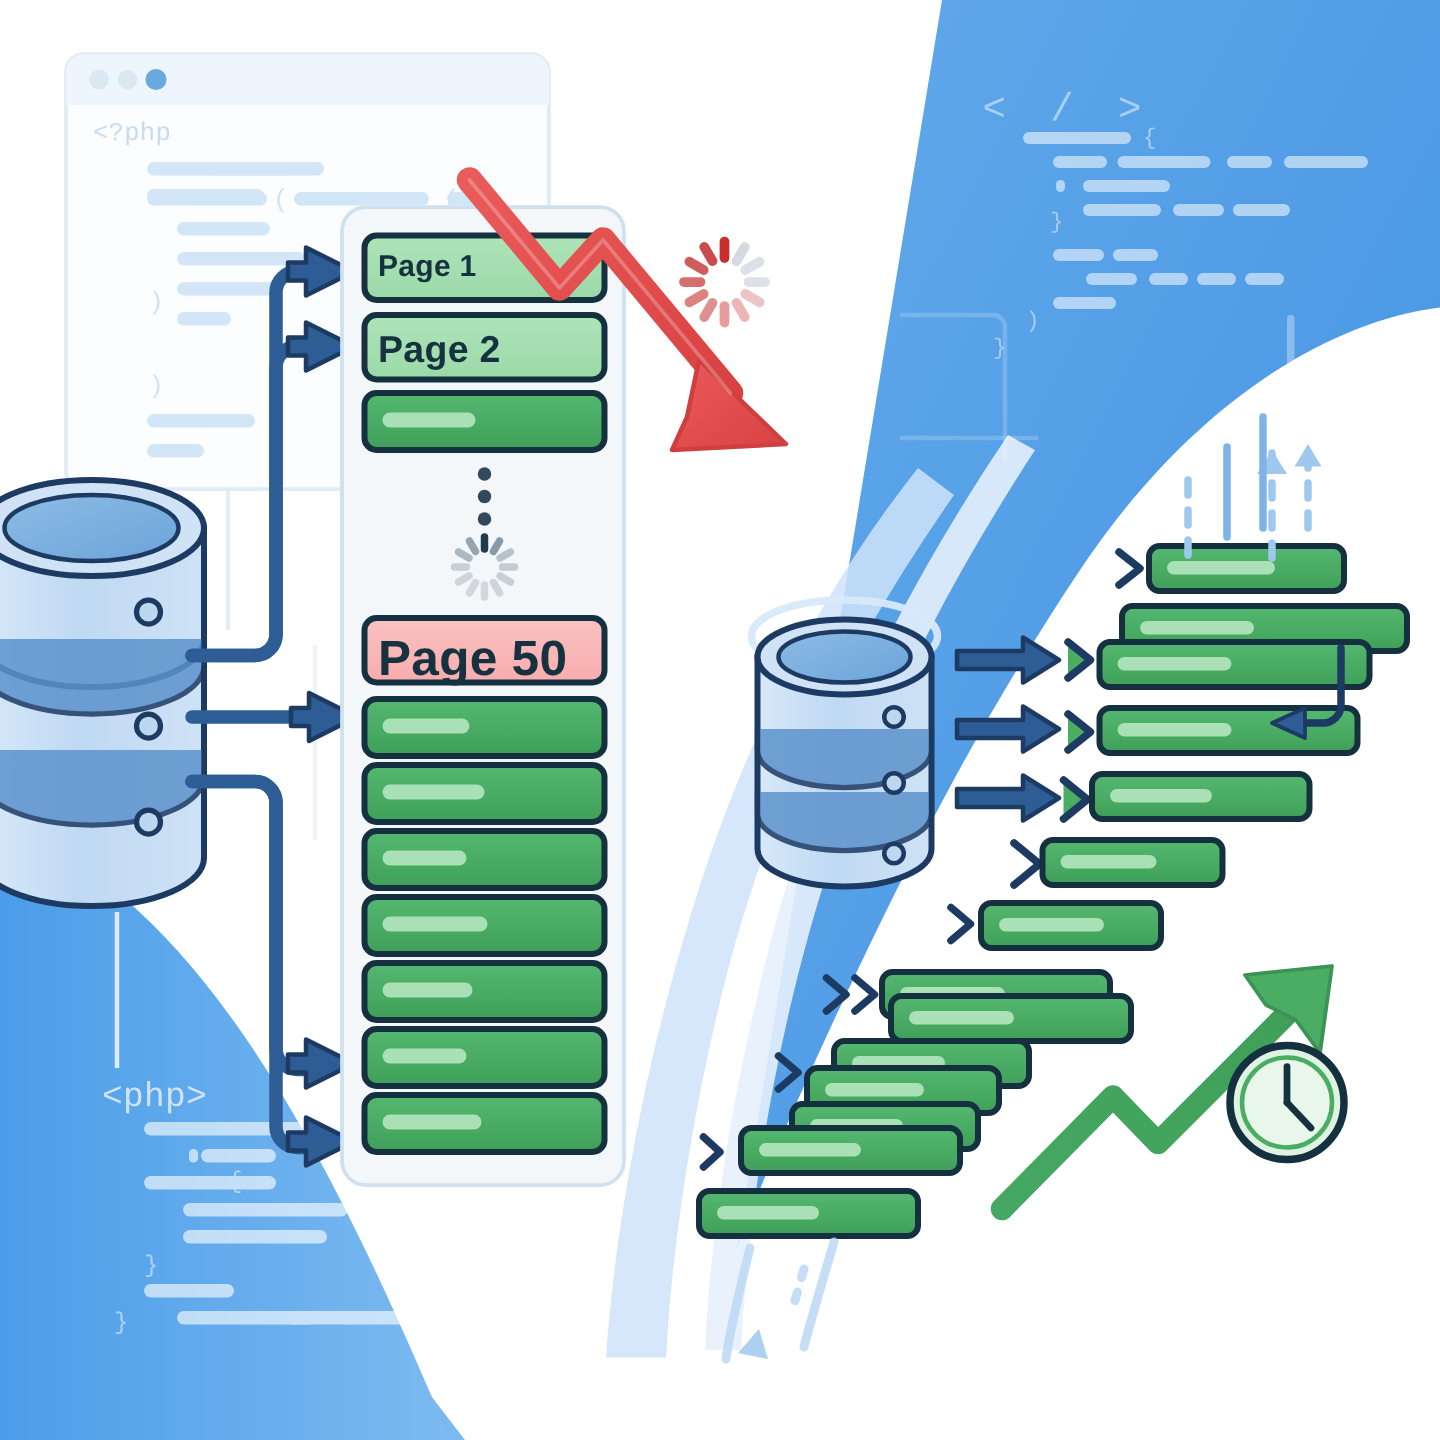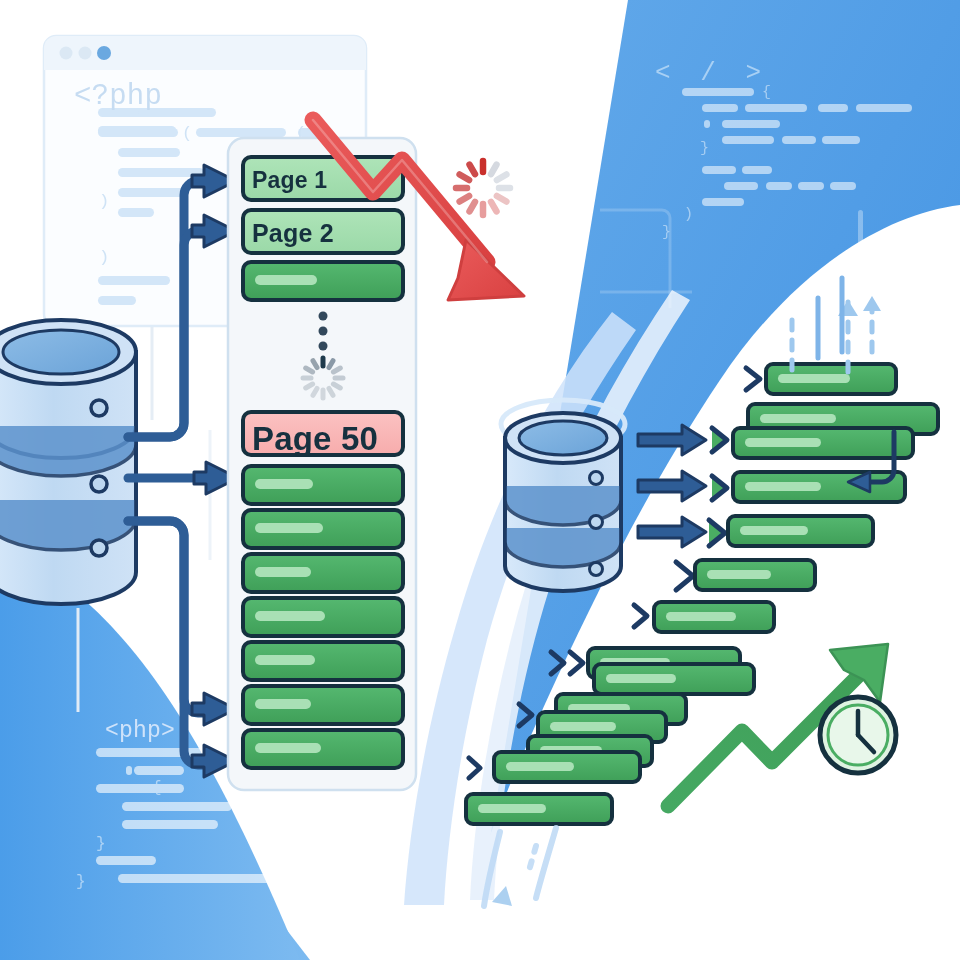--- a/index.html
+++ b/index.html
@@ -3,27 +3,27 @@
 <meta charset="utf-8">
 <style>
   html,body{margin:0;padding:0;background:#fff;}
   body{width:960px;height:960px;overflow:hidden;
        font-family:"Liberation Sans","DejaVu Sans",sans-serif;}
   #stage{position:relative;width:960px;height:960px;overflow:hidden;background:#ffffff;}
   #bg{position:absolute;inset:0;width:960px;height:960px;}
   #art{position:absolute;inset:0;width:960px;height:960px;}
   .lbl{position:absolute;font-weight:700;color:#16313f;letter-spacing:.2px;
        font-family:"Liberation Sans","DejaVu Sans",sans-serif;}
-  #page1-label{left:252px;top:167px;font-size:23px;}
+  #page1-label{left:252px;top:167px;font-size:20px;}
   #page2-label{left:252px;top:219px;font-size:25px;}
   #page50-label{left:252px;top:420px;font-size:33px;}
-  #php-top-label{left:74px;top:80px;font-size:29px;color:#c6dcf2;font-weight:400;
+  #php-top-label{left:62px;top:80px;font-size:17px;color:#c6dcf2;font-weight:400;
        font-family:"Liberation Mono","DejaVu Sans Mono",monospace;}
   #php-bottom-label{left:68px;top:718px;font-size:23px;color:#cfe3fa;font-weight:400;
-       font-family:"Liberation Mono","DejaVu Sans Mono",monospace;margin-left:37px;}
+       font-family:"Liberation Mono","DejaVu Sans Mono",monospace;}
   #code-glyph-label{left:655px;top:58px;font-size:26px;color:#a8d0f4;font-weight:400;
        letter-spacing:7px;font-family:"Liberation Mono","DejaVu Sans Mono",monospace;}
 </style>
 </head>
 <body>
 
 <div id="stage">
 
   <svg id="bg" viewBox="0 0 960 960">
     <defs>

